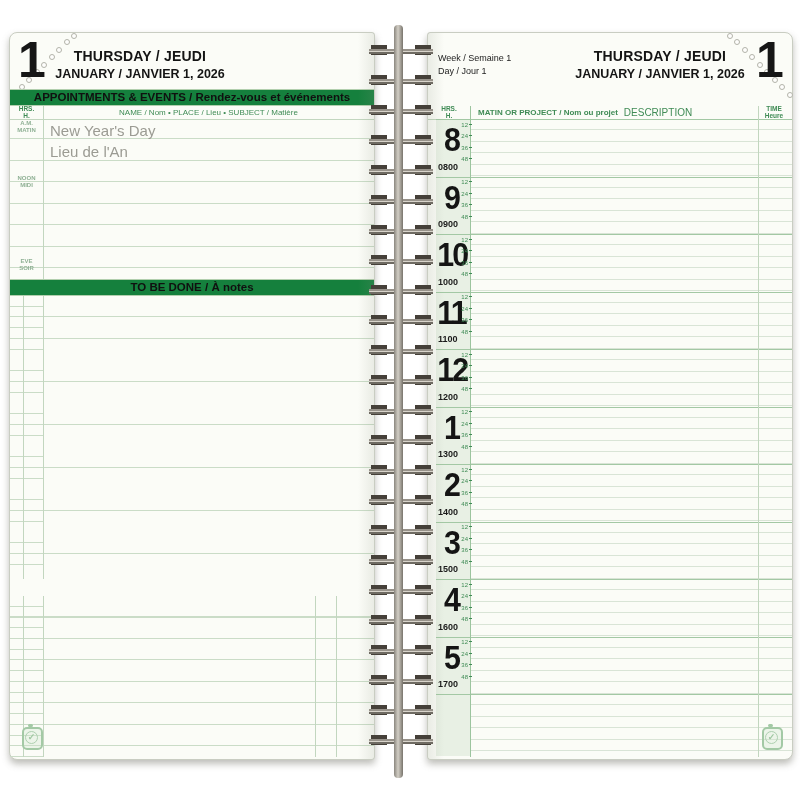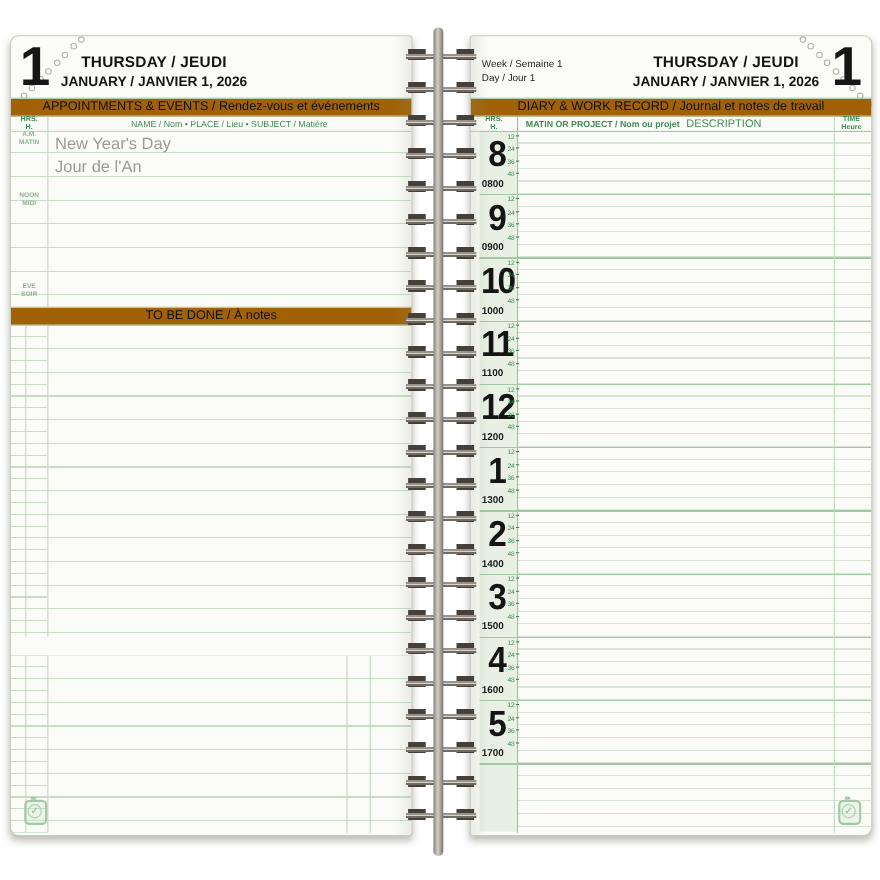--- a/index.html
+++ b/index.html
@@ -21,23 +21,23 @@
   .head-center{position:absolute;top:15px;text-align:center;}
   .hc-l{left:30px;width:200px;}
   .hc-r{left:132px;width:200px;}
   .weekday{font-size:14px;font-weight:bold;letter-spacing:.2px;}
   .dateline{font-size:12.5px;font-weight:bold;margin-top:3px;}
 
   .weekday-labels{position:absolute;left:10px;top:19px;font-size:9px;line-height:13px;color:#222;}
 
   .dot{position:absolute;width:4px;height:4px;border:1px solid #b3b3aa;border-radius:50%;background:#fefefc;}
 
-  .band{position:absolute;left:0;right:0;height:15px;background:#a16207;
+  .band{position:absolute;left:0;right:0;height:15px;background:#15803d;
         border-top:1px solid #b2cfae;border-bottom:1px solid #b2cfae;
-        text-align:center;font-weight:normal;font-size:11.5px;line-height:15px;color:#101010;}
+        text-align:center;font-weight:bold;font-size:11.5px;line-height:15px;color:#101010;}
   .band-appt,.band-diary{top:56px;}
   .band-todo{top:246px;}
   .band-exp{top:546px;}
 
   .colhead{position:absolute;left:0;right:0;top:73px;height:13px;border-bottom:1px solid #c2d6bf;}
   .hrs-box{position:absolute;left:0;width:33px;top:-1px;text-align:center;
            font-size:6.5px;font-weight:bold;color:#3f8b55;line-height:7px;}
   .hrs-box-r{position:absolute;left:0;width:42px;top:-1px;text-align:center;
            font-size:6.5px;font-weight:bold;color:#3f8b55;line-height:7px;}
   .cols-label{position:absolute;left:33px;right:0;top:0;text-align:center;
@@ -135,21 +135,21 @@
     <div class="tod" style="top:142px;">
       <div>NOON</div>
       <div>MIDI</div>
     </div>
     <div class="tod" style="top:225px;">
       <div>EVE</div>
       <div>SOIR</div>
     </div>
 
     <div class="holiday" style="top:89px;">New Year's Day</div>
-    <div class="holiday" style="top:110px;">Jour de l'An</div>
+    <div class="holiday" style="top:110px;">Lieu de l'An</div>
 
     <div class="band band-todo">TO BE DONE / À notes</div>
     <div class="rows" style="top:263px;height:283px;"></div>
     <div class="halfrows" style="top:263px;height:283px;"></div>
     <div class="vl" style="left:13px;top:263px;height:283px;"></div>
     <div class="vl" style="left:33px;top:263px;height:283px;"></div>
 
     <div class="rows" style="top:563px;height:161px;"></div>
     <div class="halfrows" style="top:563px;height:161px;"></div>
     <div class="vl" style="left:13px;top:563px;height:161px;"></div>
@@ -181,21 +181,20 @@
       <div>Day / Jour 1</div>
     </div>
 
     <div class="head-center hc-r">
       <div class="weekday">THURSDAY / JEUDI</div>
       <div class="dateline">JANUARY / JANVIER 1, 2026</div>
     </div>
 
     <div class="big-day bd-r">1</div>
 
-    <div class="band band-diary">DIARY &amp; WORK RECORD / Journal et notes de travail</div>
 
     <div class="colhead">
       <div class="hrs-box-r">
         <div>HRS.</div>
         <div>H.</div>
       </div>
       <div class="col-name">MATIN OR PROJECT / Nom ou projet</div>
       <div class="col-desc">DESCRIPTION</div>
       <div class="col-time">
         <div>TIME</div>

